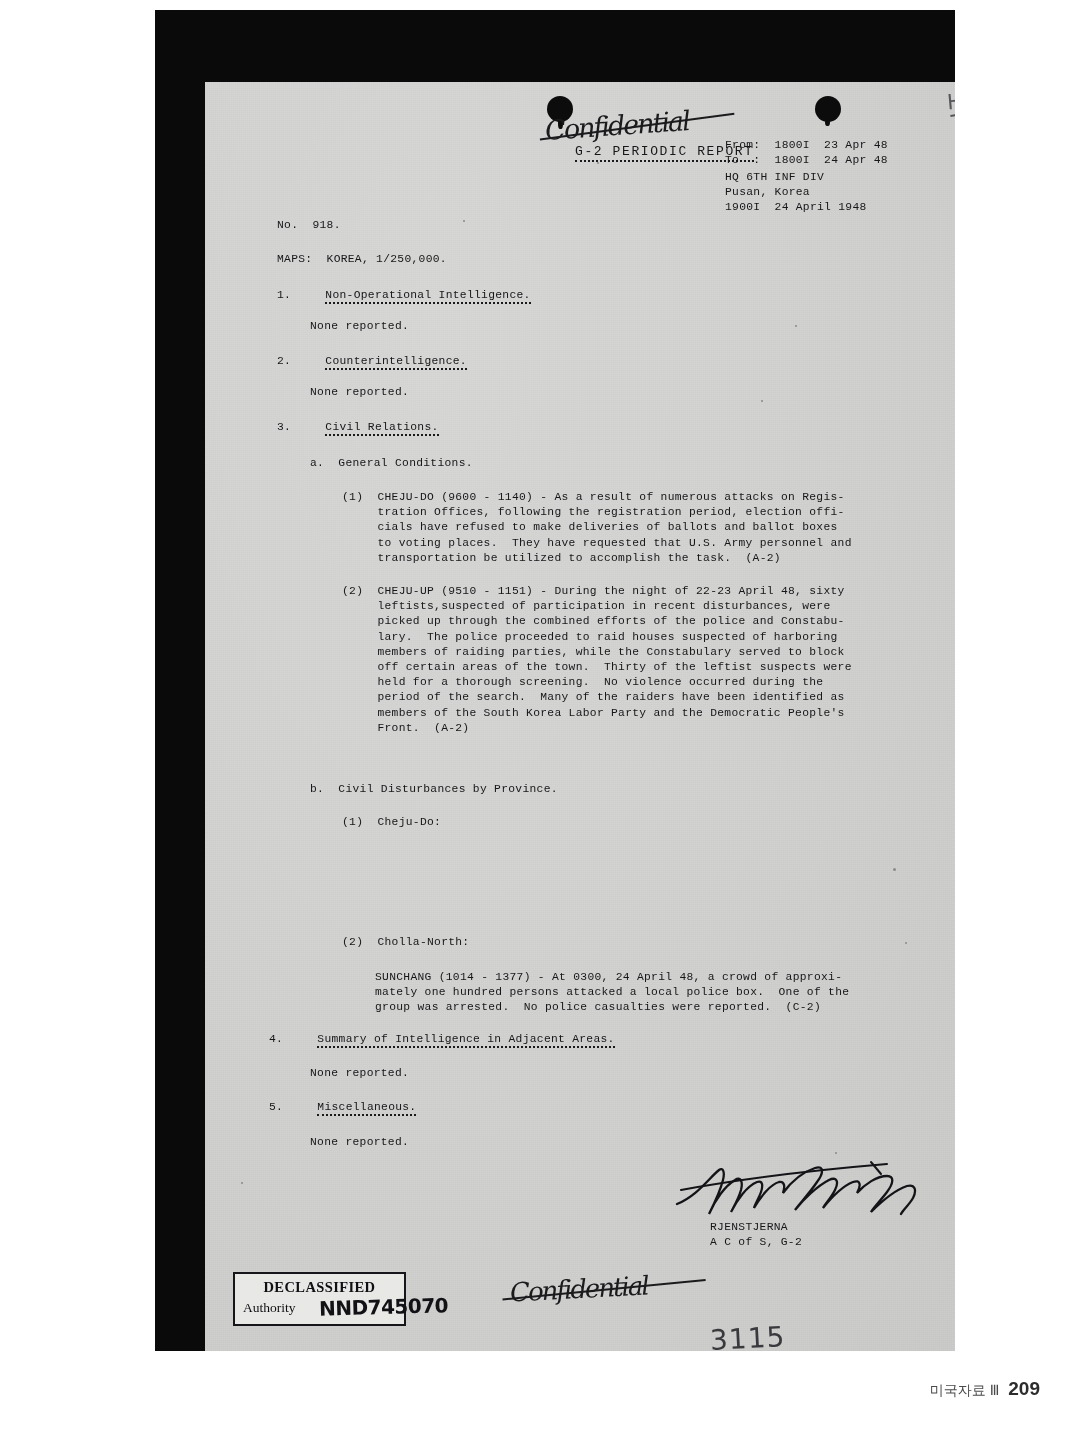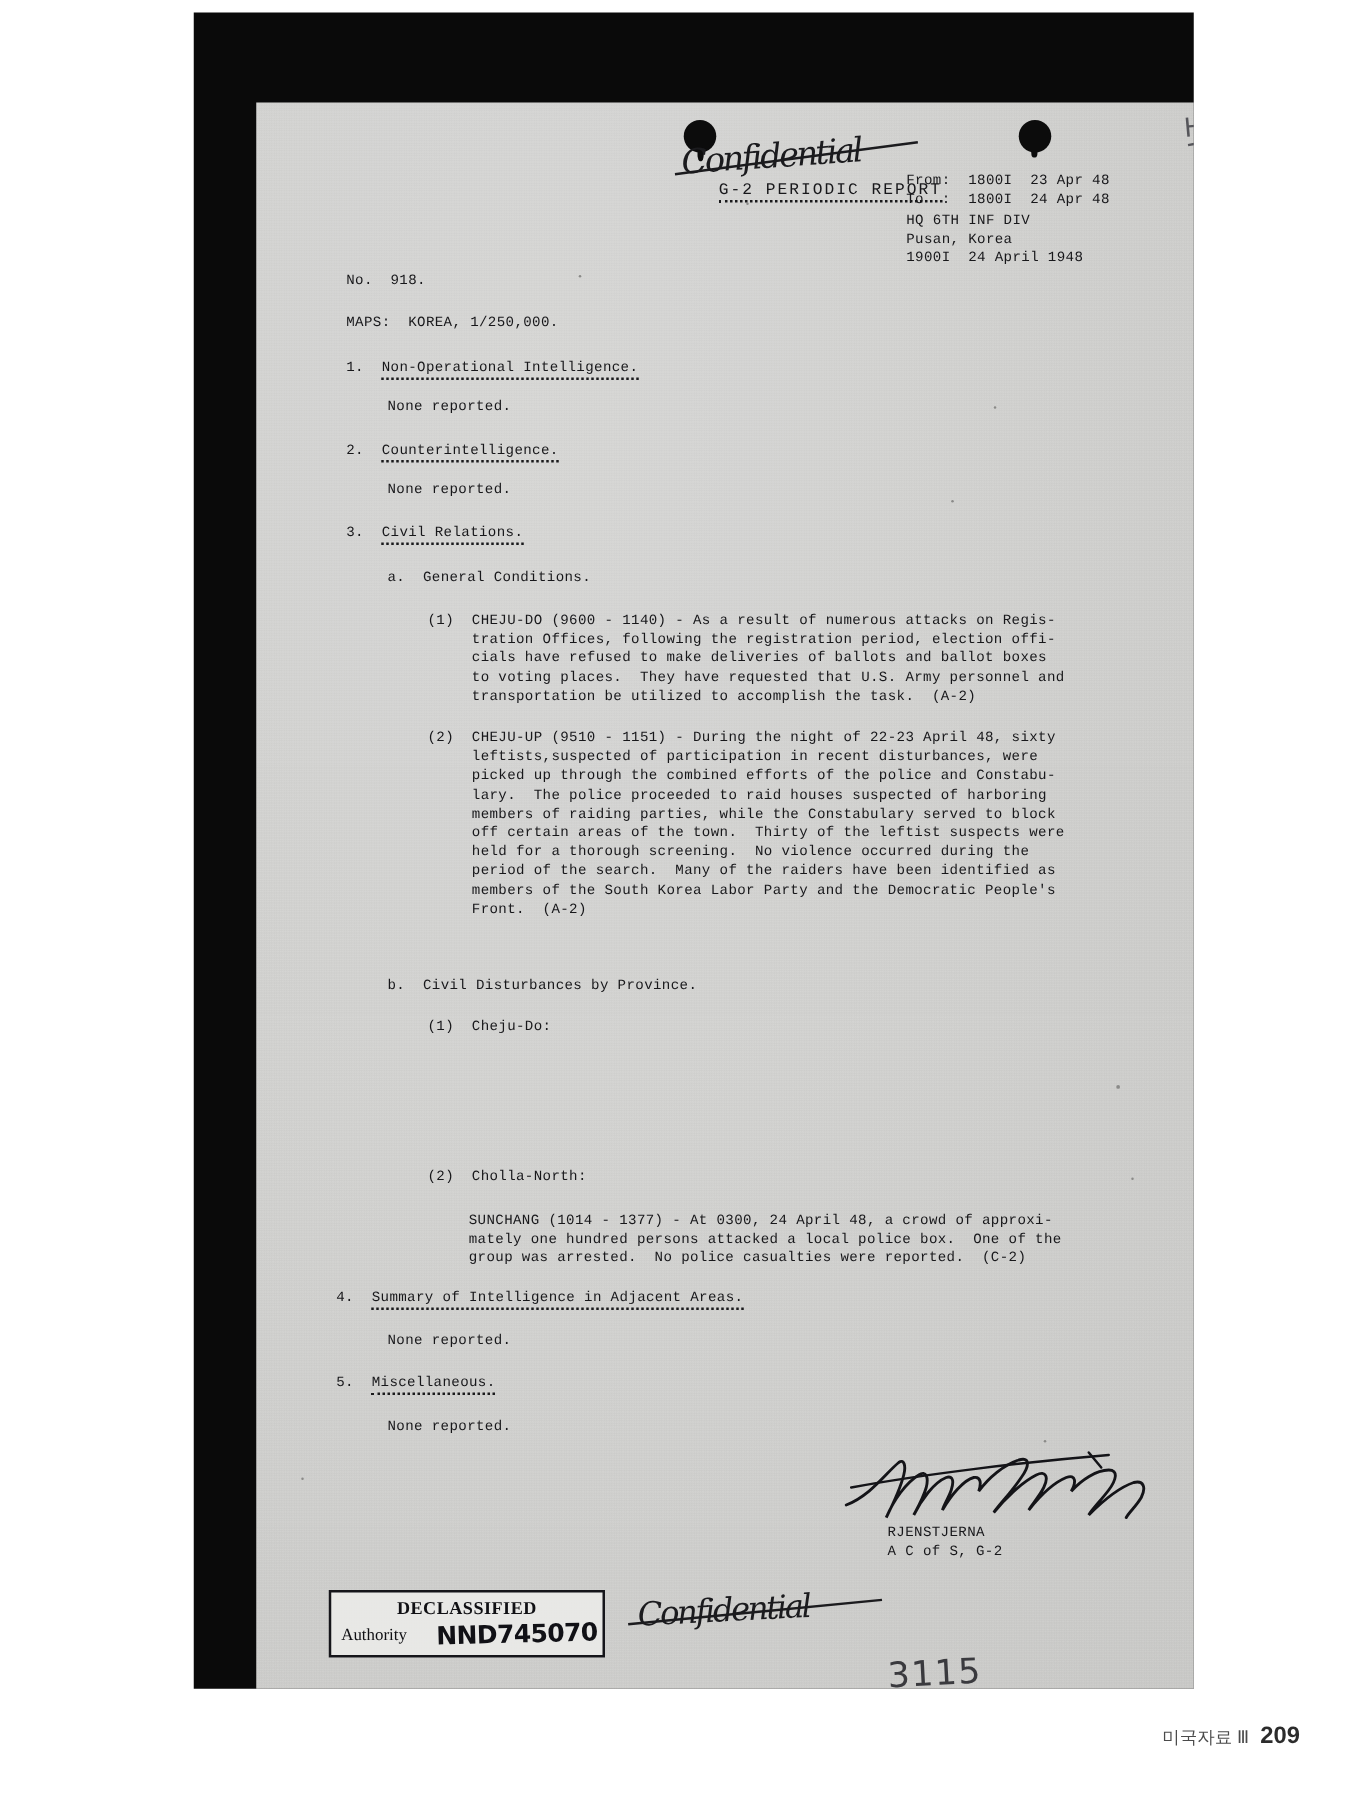--- a/index.html
+++ b/index.html
@@ -200,20 +200,21 @@
   .no-line   { left: 72px; top: 136px; text-align: center; }
   .maps-line { left: 72px; top: 170px; }
 
   
   .sec-head {
     font-size: 11.3px;
   }
   .sec-head .ul {
     border-bottom: 2px dotted #1a1a1c;
     padding-bottom: 1px;
+    margin-left: 20px;
   }
 
   .s1      { left: 72px;  top: 206px; }
   .s1body  { left: 105px; top: 237px; }
   .s2      { left: 72px;  top: 272px; }
   .s2body  { left: 105px; top: 303px; }
   .s3      { left: 72px;  top: 338px; }
 
   .s3a     { left: 105px; top: 374px; }
   .s3a1    { left: 137px; top: 408px; }
@@ -240,26 +241,25 @@
     width: 280px;
     height: 62px;
     z-index: 5;
   }
 
   
   .stamp {
     position: absolute;
     left: 28px;
     top: 1190px;
-    width: 221px;
+    width: 173px;
     height: 54px;
     border: 2px solid #15151a;
     background: rgba(236,236,234,0.85);
     z-index: 6;
-    margin-left: 30px;
   }
   .stamp .line1 {
     position: absolute;
     left: 0; right: 0;
     top: 5px;
     text-align: center;
     font-family: "Liberation Serif", serif;
     font-weight: bold;
     font-size: 14.5px;
     letter-spacing: 0.4px;

